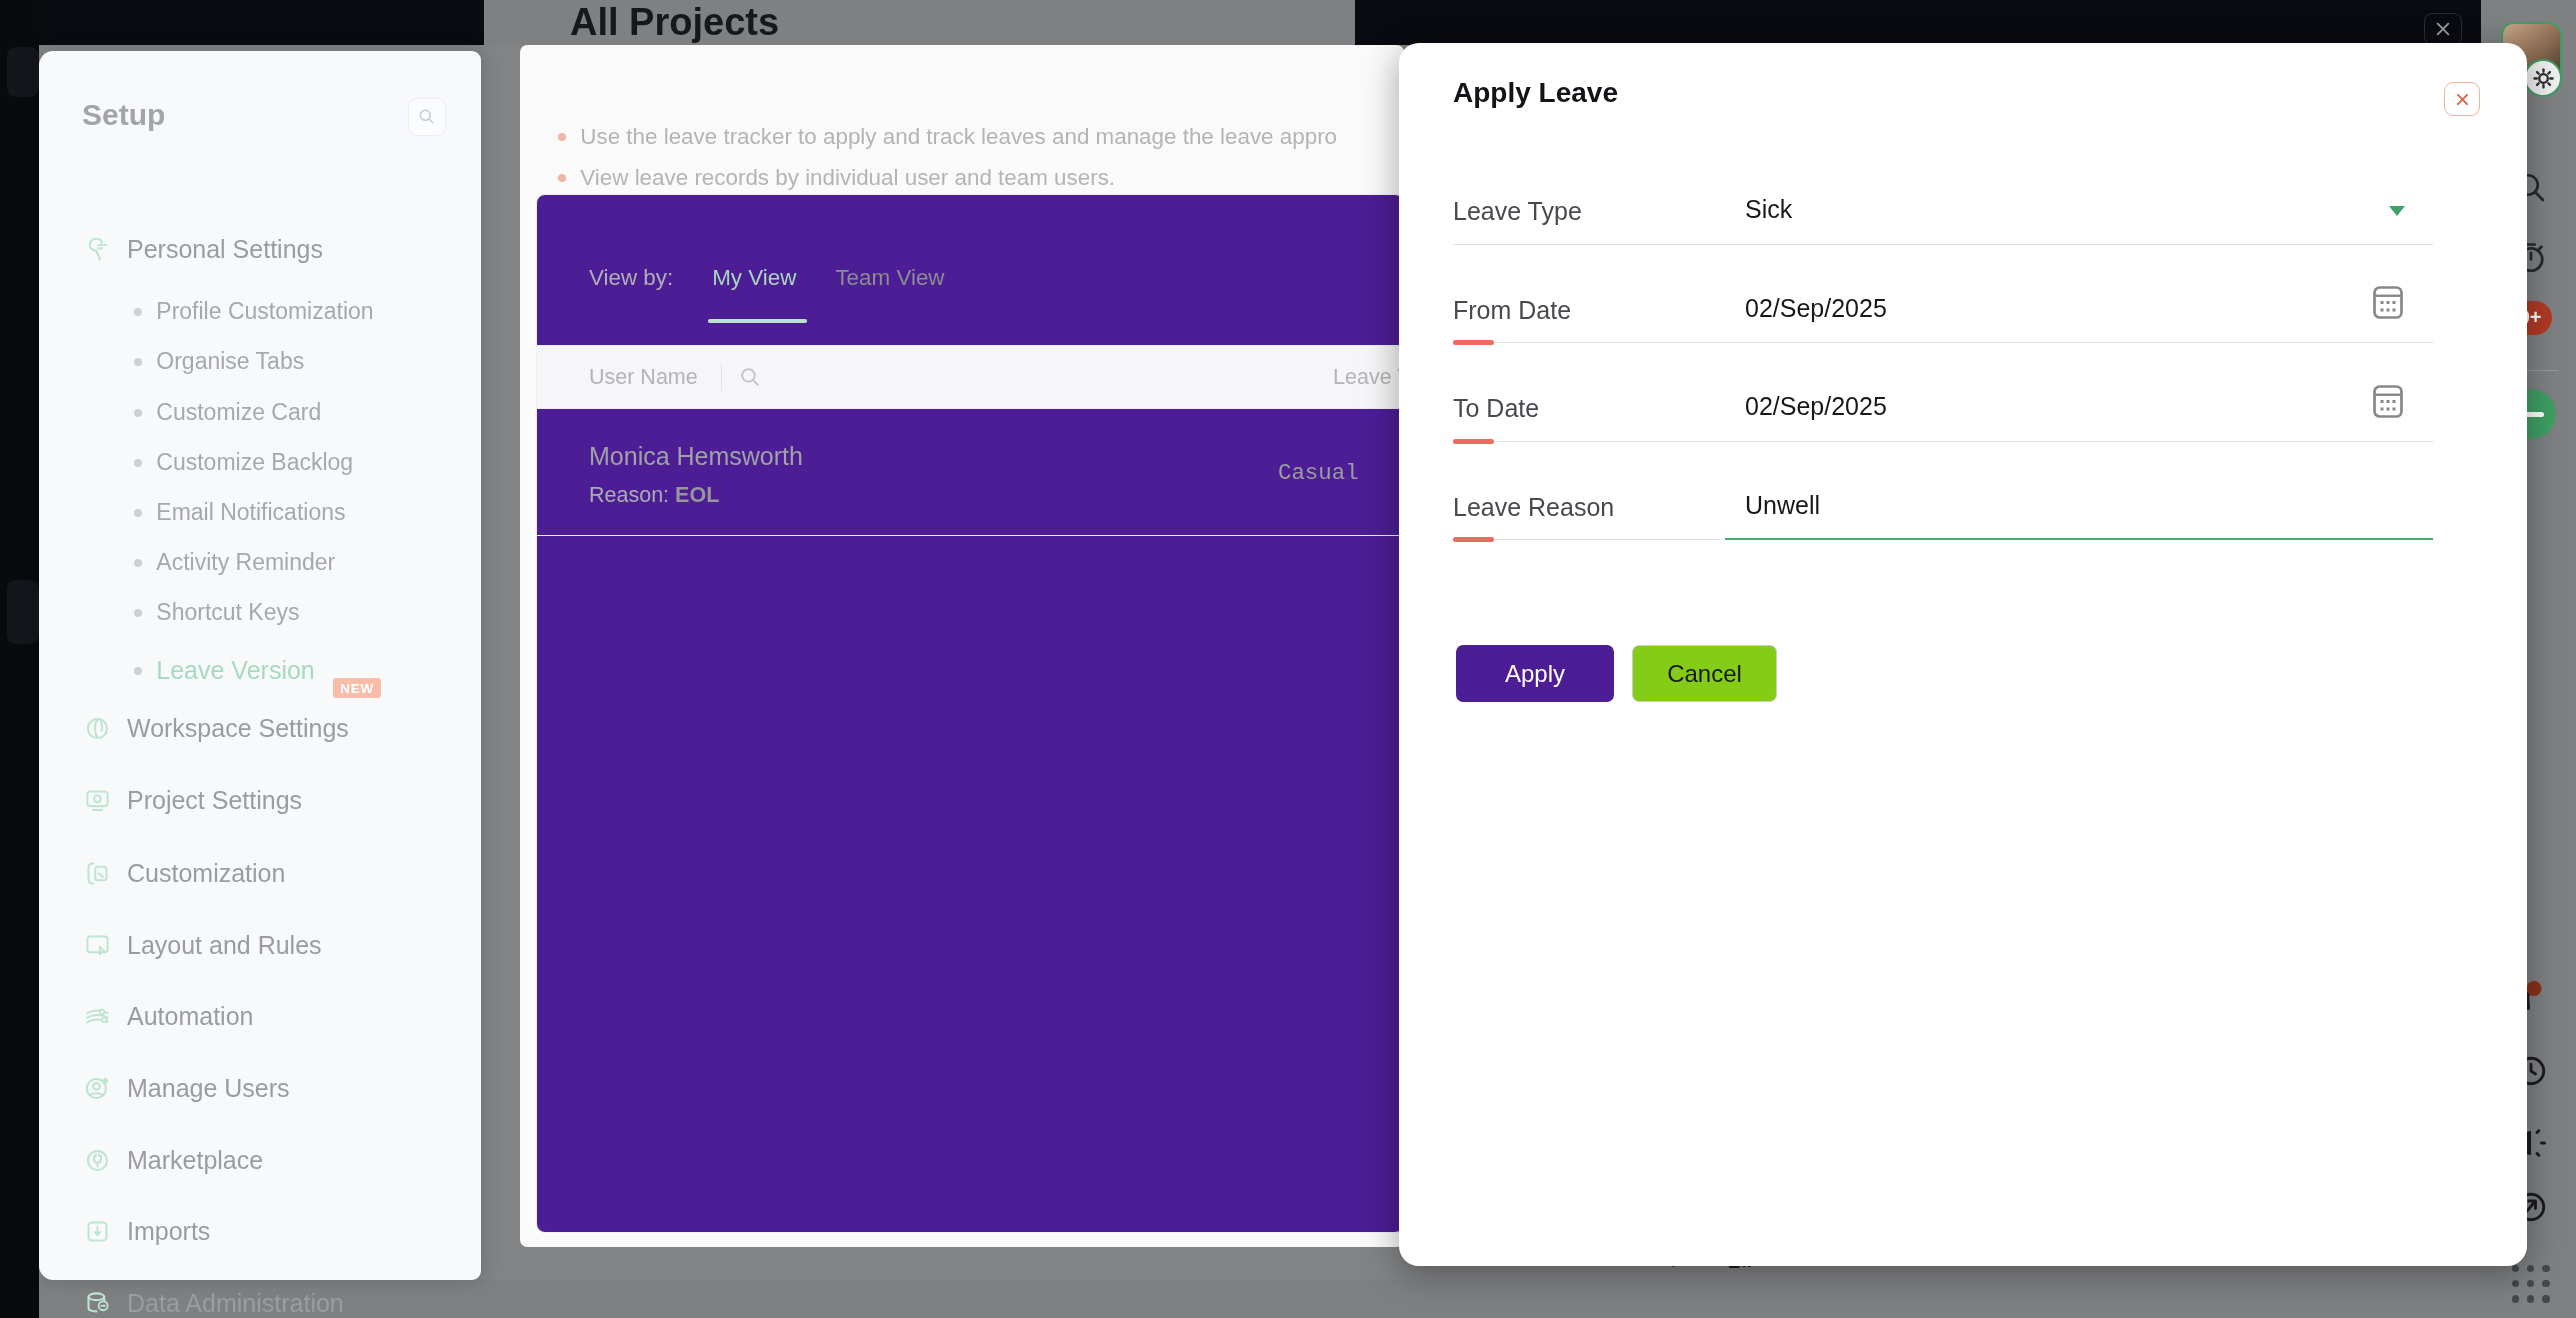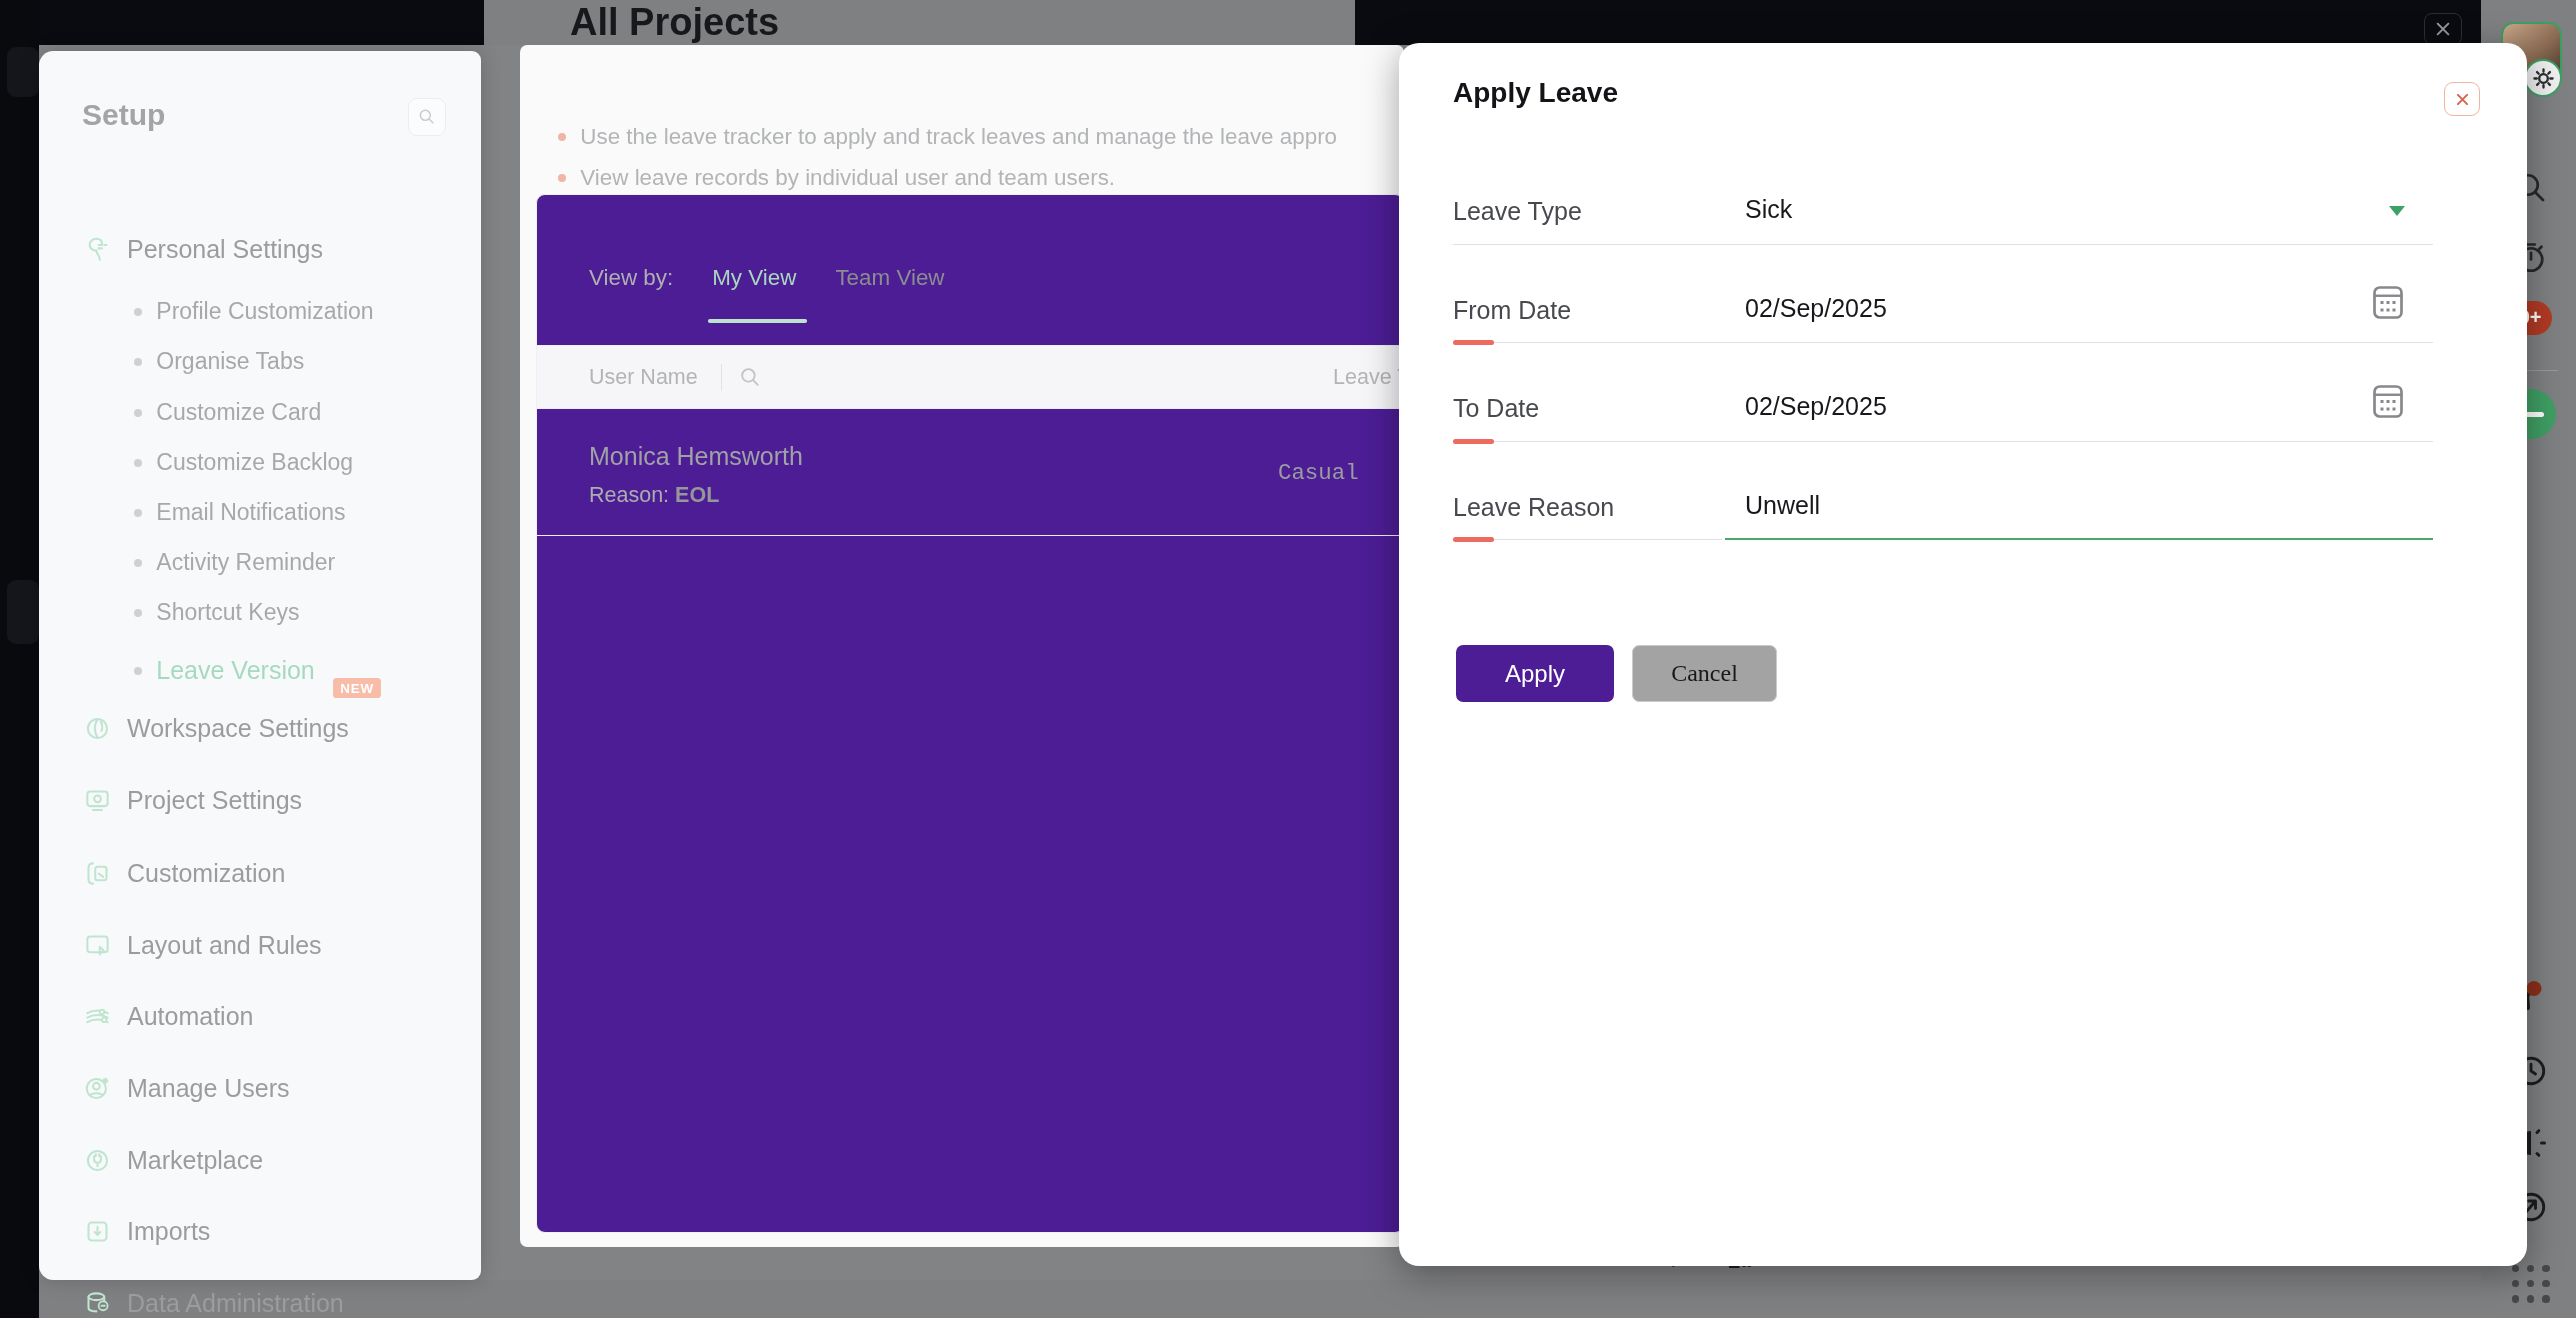--- a/index.html
+++ b/index.html
@@ -59,21 +59,21 @@
     display:flex;align-items:center;justify-content:center;background:#fff;}
   .f-label{color:#47494e;font-size:25px;}
   .f-value{color:#17181b;font-size:25px;}
   .f-line{height:0.9px;background:#dfe0e2;}
   .f-line-green{height:1.8px;background:#4aa86d;}
   .req{width:41px;height:4.5px;background:#ec6a5f;border-radius:2.7px;}
   .caret{width:0;height:0;border-left:8px solid transparent;border-right:8px solid transparent;
     border-top:10.7px solid #3ea268;}
   .btn{display:flex;align-items:center;justify-content:center;font-size:24px;border-radius:7.2px;}
   .btn-apply{background:#4c1d95;color:#ffffff;}
-  .btn-cancel{background:#a3a3a3;color:#17181b;border:0.9px solid #c9cacc;font-family:Liberation Serif, serif;}
+  .btn-cancel{background:#84cc16;color:#17181b;border:0.9px solid #c9cacc;}
 
   
   .avatar{width:61px;height:66px;border:2.7px solid #3d9e64;border-radius:12.5px;
     background:linear-gradient(135deg,#caa98b 0%,#8a6a52 55%,#3c2f27 100%);}
   .gear-badge{width:38px;height:38px;border:2.7px solid #3d9e64;border-radius:50%;background:#efefef;
     display:flex;align-items:center;justify-content:center;}
   .count-badge{background:#b13a24;color:#fff;font-size:20px;font-weight:bold;border-radius:18px;
     padding:5.4px 10.7px;}
   .rail-div{height:0.9px;background:#98999b;}
   .green-circle{width:50px;height:50px;border-radius:50%;background:#3f9f64;}

